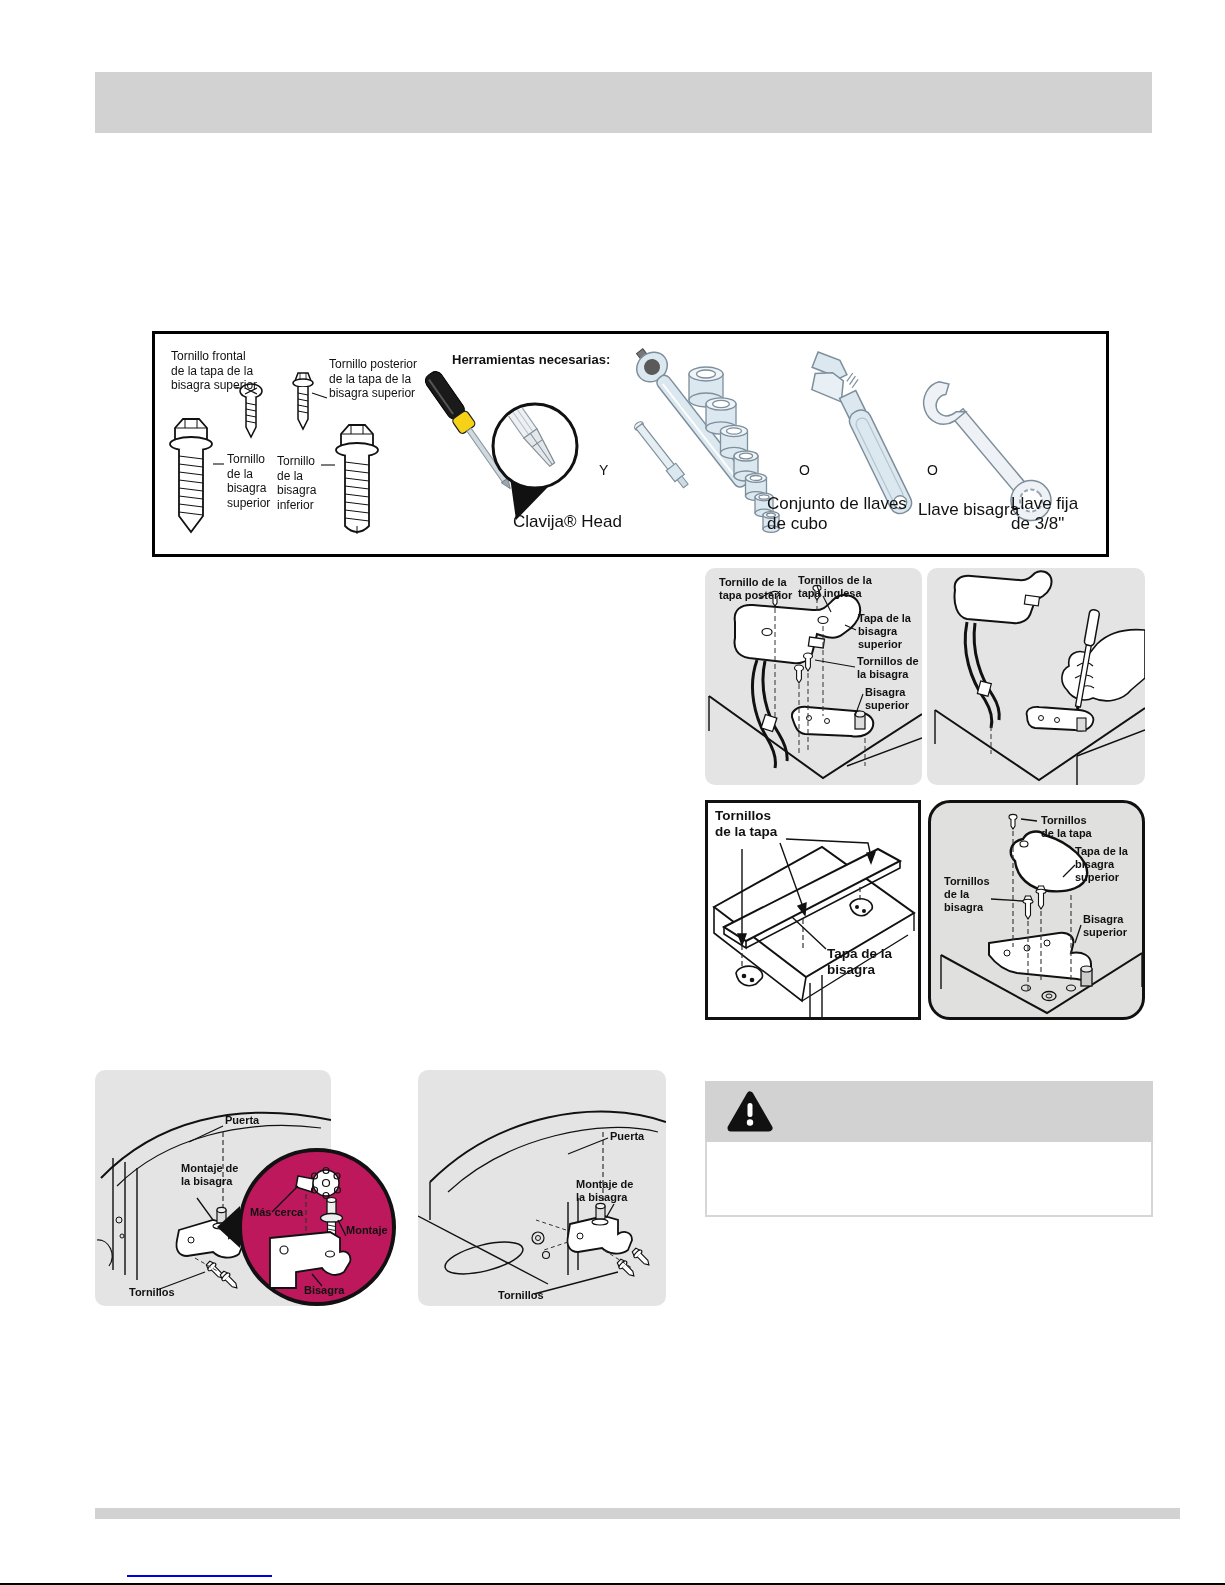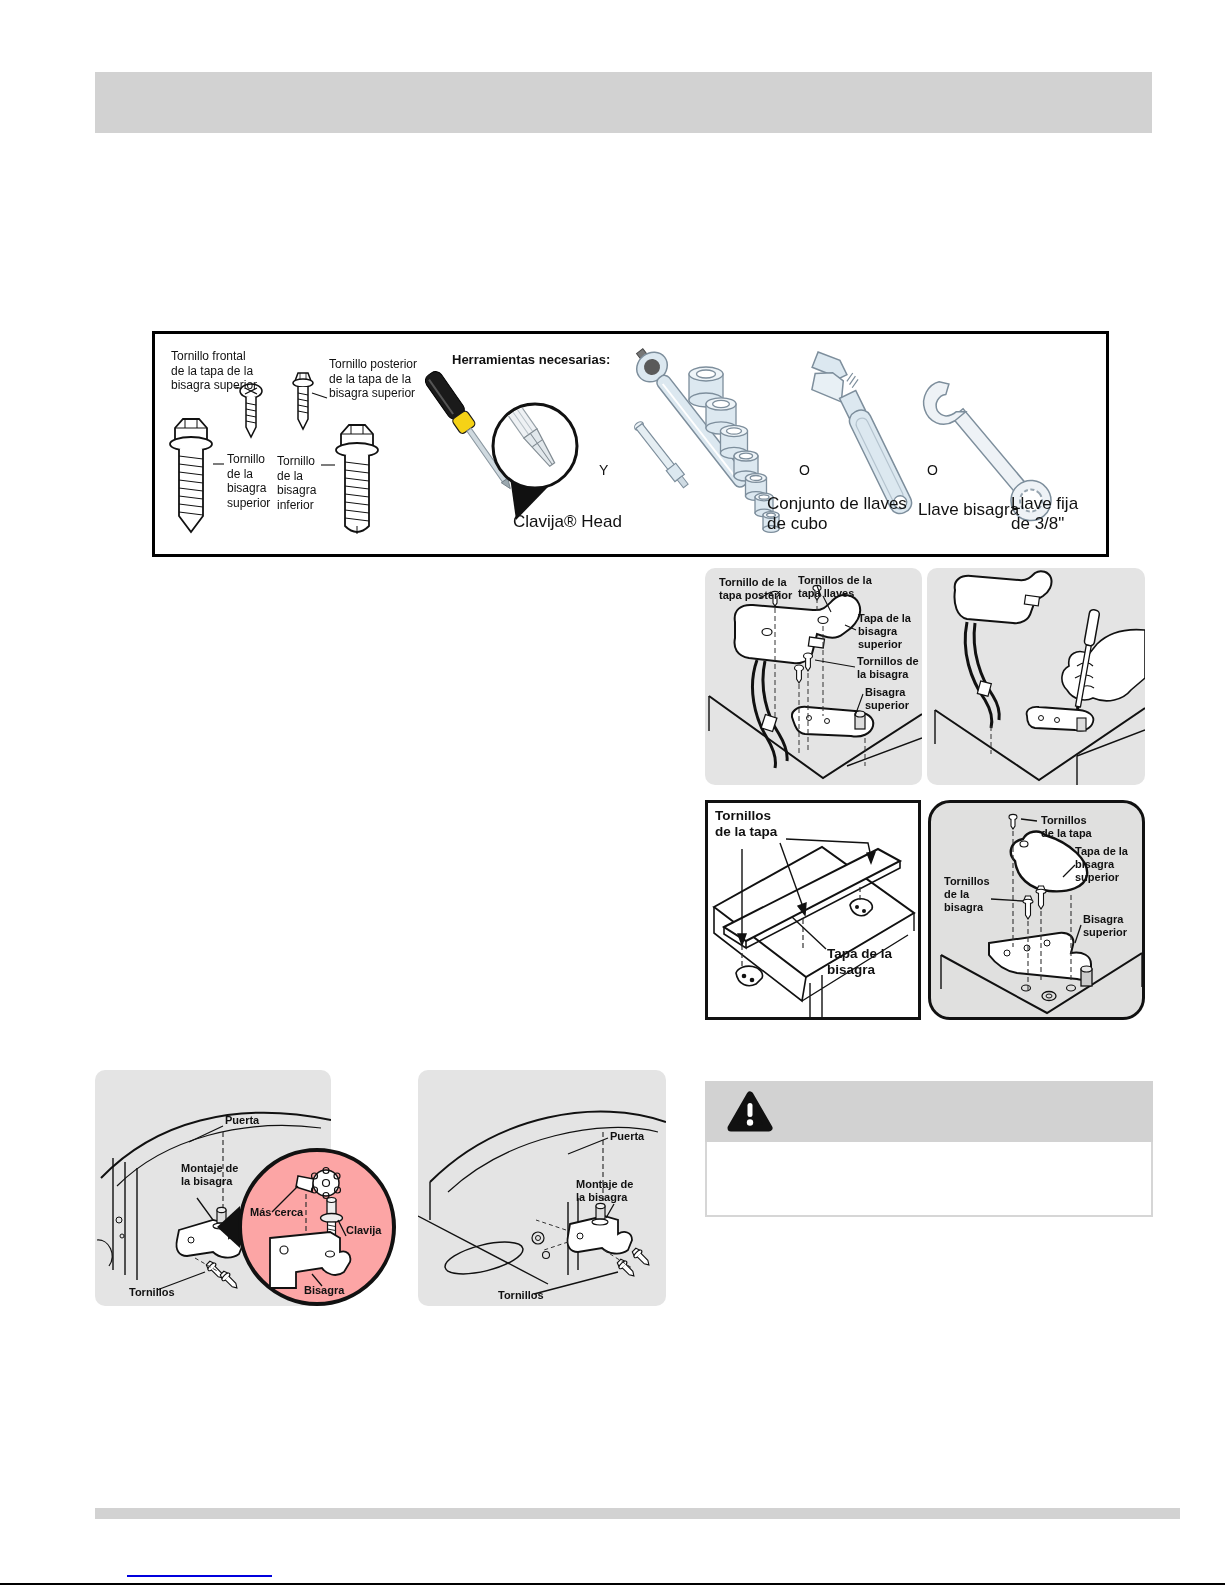--- a/index.html
+++ b/index.html
@@ -229,21 +229,21 @@
             <ellipse cx="0" cy="0" rx="4.5" ry="3"></ellipse>
             <path d="M-2.4,2 L-2.4,11 L0,15 L2.4,11 L2.4,2"></path>
           </g>
       </g>
       <path d="M70,40 L70,150 M112,30 L112,44 M118,58 L118,148 M103,105 L103,182 M94,116 L94,188 M160,170 L160,198" stroke="#333" stroke-width="1" stroke-dasharray="5,3" fill="none"></path>
       <path d="M55,30 L66,24 M116,28 L112,18 M118,28 L126,44 M151,62 L140,57 M150,99 L110,92 M158,126 L150,148" stroke="#111" stroke-width="1.1" fill="none"></path>
     </svg>
     <div class="lbl b s11" style="left:14px;top:8px;">Tornillo de la
 tapa posterior</div>
     <div class="lbl b s11" style="left:93px;top:6px;">Tornillos de la
-tapa llaves</div>
+tapa inglesa</div>
     <div class="lbl b s11" style="left:153px;top:44px;">Tapa de la
 bisagra
 superior</div>
     <div class="lbl b s11" style="left:152px;top:87px;">Tornillos de
 la bisagra</div>
     <div class="lbl b s11" style="left:160px;top:118px;">Bisagra
 superior</div>
   </div>
 
   <div class="panel gpanel" style="left:927px;top:568px;width:218px;height:217px;">
@@ -397,21 +397,21 @@
 
       <path d="M128,56 L94,72 M102,128 L118,150 M62,220 L110,202" stroke="#111" stroke-width="1.3" fill="none"></path>
 
       <polygon points="145,136 145,178 122,157" fill="#111"></polygon>
     </svg>
     <div class="lbl b s11" style="left:130px;top:44px;">Puerta</div>
     <div class="lbl b s11" style="left:86px;top:92px;">Montaje de
 la bisagra</div>
     <div class="lbl b s11" style="left:34px;top:216px;">Tornillos</div>
 
-    <div style="position:absolute;left:143px;top:78px;width:158px;height:158px;background:#fca5a5;border:4px solid #111;border-radius:50%;box-sizing:border-box;z-index:5;">
+    <div style="position:absolute;left:143px;top:78px;width:158px;height:158px;background:#be185d;border:4px solid #111;border-radius:50%;box-sizing:border-box;z-index:5;">
       <svg class="absvg" width="150" height="150" viewBox="0 0 150 150">
 
         <path d="M56,24 L72,27 L70,40 L54,35 Z" fill="#fff" stroke="#111" stroke-width="1.5"></path>
         <circle cx="84" cy="31" r="13" fill="#fff" stroke="#111" stroke-width="1.5"></circle>
         <circle cx="84" cy="31" r="3.5" fill="none" stroke="#111" stroke-width="1.2"></circle>
         <g fill="none" stroke="#111" stroke-width="1.2">
           <circle cx="84" cy="18.5" r="3"></circle>
             <circle cx="95" cy="24" r="3"></circle>
             <circle cx="95.5" cy="38" r="3"></circle>
             <circle cx="84" cy="43.5" r="3"></circle>
@@ -427,21 +427,21 @@
         <rect x="85.5" y="70" width="8" height="13" fill="#fff" stroke="#111" stroke-width="1.2"></rect>
         <path d="M85.5,73 L93.5,74.5 M85.5,77 L93.5,78.5 M85.5,81 L93.5,82.5" stroke="#111" stroke-width="0.9"></path>
 
         <path d="M28,86 L88,80 L98,86 L98,100 C104,98 110,102 108,110 L102,120 C94,126 84,122 80,116 L54,120 L54,136 L28,136 Z" fill="#fff" stroke="#111" stroke-width="1.8"></path>
         <circle cx="42" cy="98" r="4" fill="none" stroke="#111" stroke-width="1.2"></circle>
         <ellipse cx="88" cy="102" rx="4.5" ry="3" fill="none" stroke="#111" stroke-width="1.2"></ellipse>
 
         <path d="M30,60 L56,34 M104,84 L96,68 M80,134 L70,122" stroke="#111" stroke-width="1.3" fill="none"></path>
       </svg>
       <div class="lbl b s11" style="left:8px;top:54px;">Más cerca</div>
-      <div class="lbl b s11" style="left:104px;top:72px;">Clavija</div>
+      <div class="lbl b s11" style="left:104px;top:72px;">Montaje</div>
       <div class="lbl b s11" style="left:62px;top:132px;">Bisagra</div>
     </div>
   </div>
 
   <div class="panel gpanel" style="left:418px;top:1070px;width:248px;height:236px;">
     <svg class="absvg" width="248" height="236" viewBox="0 0 248 236">
 
       <path d="M12,112 C80,44 180,28 248,52" fill="none" stroke="#111" stroke-width="2"></path>
       <path d="M30,122 C90,66 185,48 240,62" fill="none" stroke="#111" stroke-width="1.2"></path>
 

